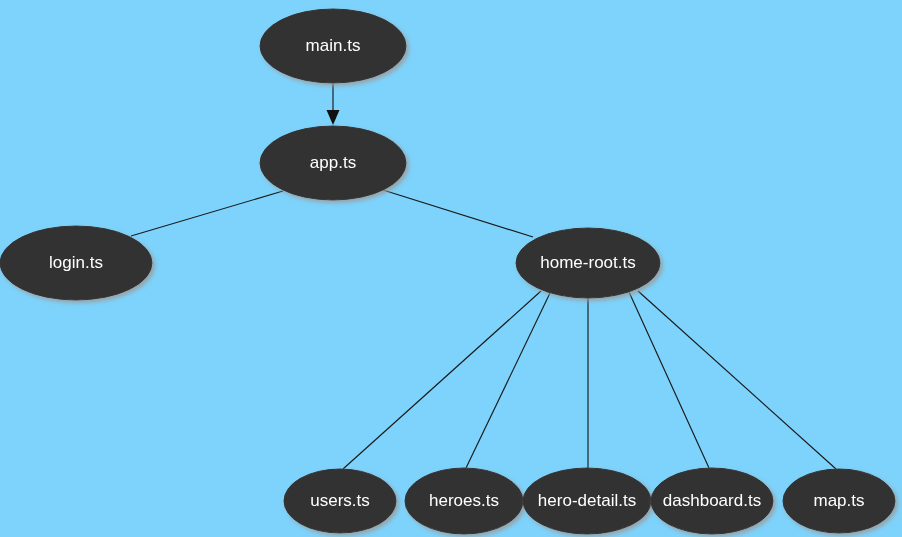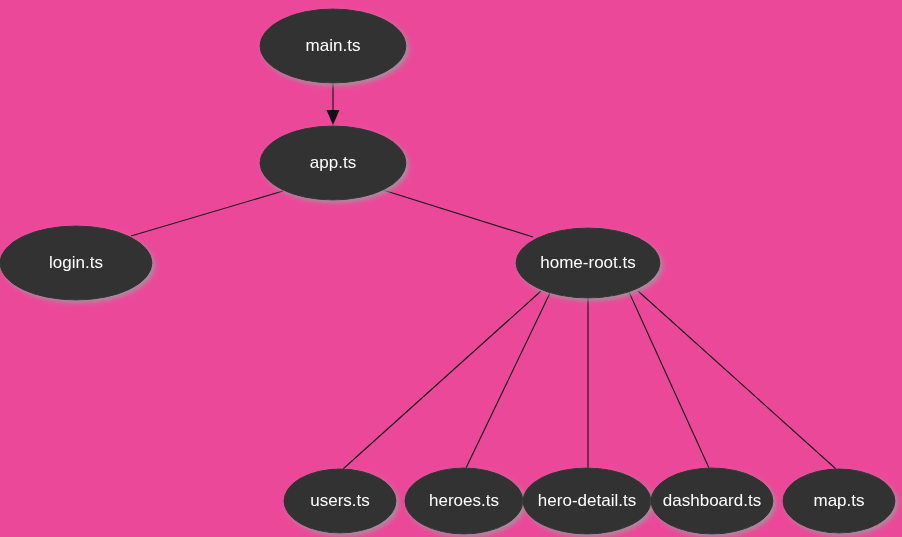--- a/index.html
+++ b/index.html
@@ -11,21 +11,21 @@
   body {
     width: 902px;
     height: 537px;
     font-family: "Liberation Sans", sans-serif;
     overflow: hidden;
   }
   #graph-canvas {
     position: relative;
     width: 902px;
     height: 537px;
-    background: #ec4899;
+    background: #7dd3fc;
   }
   #graph-svg {
     position: absolute;
     top: 0;
     left: 0;
     width: 902px;
     height: 537px;
     display: block;
   }
   .graph-node {

